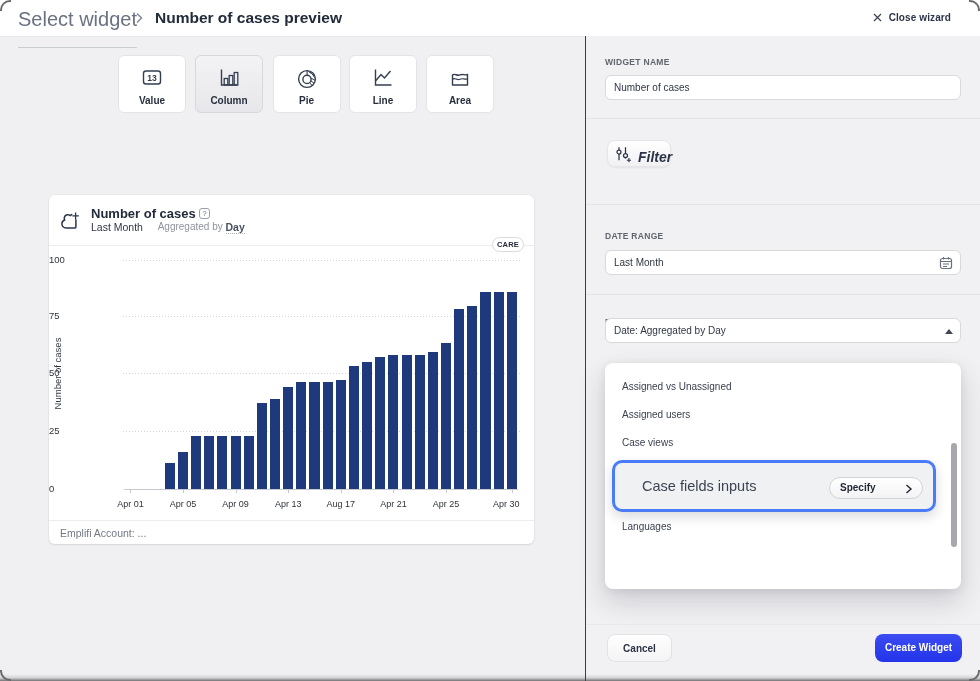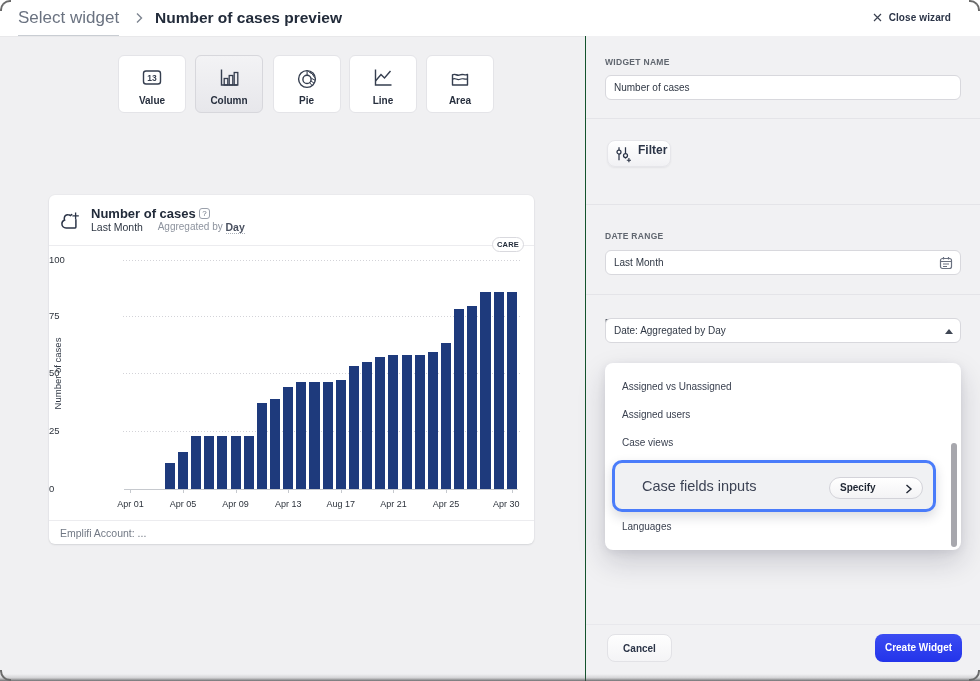--- a/index.html
+++ b/index.html
@@ -2,22 +2,22 @@
 <html><head>
 <meta charset="utf-8">
 <style>
 * { margin:0; padding:0; box-sizing:border-box; }
 html,body { width:980px; height:681px; overflow:hidden; background:#fff;
   font-family:"Liberation Sans", sans-serif; }
 .window { position:absolute; inset:0; background:#f0f0f2; }
 
 .topbar { position:absolute; left:0; top:0; right:0; height:37px; background:#fff;
   border-bottom:1px solid #e8e8ea; }
-.bc1 { position:absolute; left:18px; top:8px; font-size:17px; color:#6a7280;
-  border-bottom:1px solid #c9cdd3; padding-bottom:7px; }
+.bc1 { position:absolute; left:18px; top:8px; font-size:20px; color:#6a7280;
+  border-bottom:1px solid #c9cdd3; padding-bottom:16px; }
 .bc2 { position:absolute; left:155px; top:9px; font-size:15.5px; font-weight:700; color:#222b3a; }
 .closew { position:absolute; right:29px; top:12px; font-size:10px; font-weight:700; color:#2b3447; letter-spacing:0.1px; }
 
 .wbtn { position:absolute; top:55px; width:68px; height:58px; background:#fff;
   border:1px solid #e4e4e8; border-radius:6px; }
 .wbtn.sel { background:linear-gradient(#f3f3f5,#e7e7eb); border-color:#d7d7dc; }
 .wbtn .lab { position:absolute; left:0; right:0; top:39px; text-align:center;
   font-size:10px; font-weight:700; color:#272f3e; }
 .wbtn svg { position:absolute; left:50%; top:12px; transform:translateX(-50%); }
 
@@ -49,26 +49,26 @@
 .rpanel { position:absolute; left:585px; top:36px; right:0; bottom:0; background:#f1f1f3;
   border-left:1px solid #14532d; }
 .slabel { position:absolute; left:19px; font-size:8.5px; font-weight:700; letter-spacing:0.3px; color:#60666f; }
 .input { position:absolute; left:19px; width:356px; height:25px; background:#fff;
   border:1px solid #d8d8dd; border-radius:6px; font-size:10px; color:#2f3744; line-height:23px;
   padding-left:8px; }
 .hdiv { position:absolute; left:0; right:0; border-top:1px solid #e4e4e8; }
 .filterbtn { position:absolute; left:21px; top:104px; width:64px; height:27px;
   background:linear-gradient(#ffffff,#f1f1f4); border:1px solid #e6e6ea; border-radius:8px;
   box-shadow:0 1px 2px rgba(20,25,40,0.06); }
-.filterbtn span { position:absolute; left:30px; top:2px; font-size:12px; font-weight:700; color:#2b3447; }
+.filterbtn span { position:absolute; left:30px; top:8px; font-size:14px; font-weight:700; color:#2b3447;font-style:italic; }
 .caret-up { position:absolute; right:7px; top:10px; width:0; height:0;
   border-left:4.5px solid transparent; border-right:4.5px solid transparent; border-bottom:5px solid #3f4654; }
 .calicon { position:absolute; right:7px; top:5px; }
 
-.dd { position:absolute; left:19px; top:327px; width:356px; height:187px; background:#fff;
+.dd { position:absolute; left:19px; top:327px; width:356px; height:226px; background:#fff;
   border-radius:8px; box-shadow:0 12px 28px rgba(25,30,55,0.18), 0 2px 8px rgba(25,30,55,0.08); }
 .dditem { position:absolute; left:17px; font-size:10px; color:#3a4150; }
 .ddsel { position:absolute; left:7px; top:97px; width:324px; height:52px; background:#f0f1f3;
   border:3px solid #4a7cfa; border-radius:10px; box-shadow:0 5px 12px rgba(25,30,55,0.16); }
 .ddsel .t { position:absolute; left:27px; top:15px; font-size:14.5px; color:#3c4354; }
 .specify { position:absolute; right:10px; top:14px; width:94px; height:22px;
   background:linear-gradient(#ffffff,#f3f3f5); border:1px solid #d3d3d9; border-radius:11px; }
 .specify span { position:absolute; left:10px; top:4px; font-size:10px; font-weight:700; color:#1f2633; }
 .sbar { position:absolute; left:346px; top:80px; width:6px; height:104px; background:#a7a7ad; border-radius:3px; }
 .cancel { position:absolute; left:21px; bottom:19px; width:65px; height:28px;

